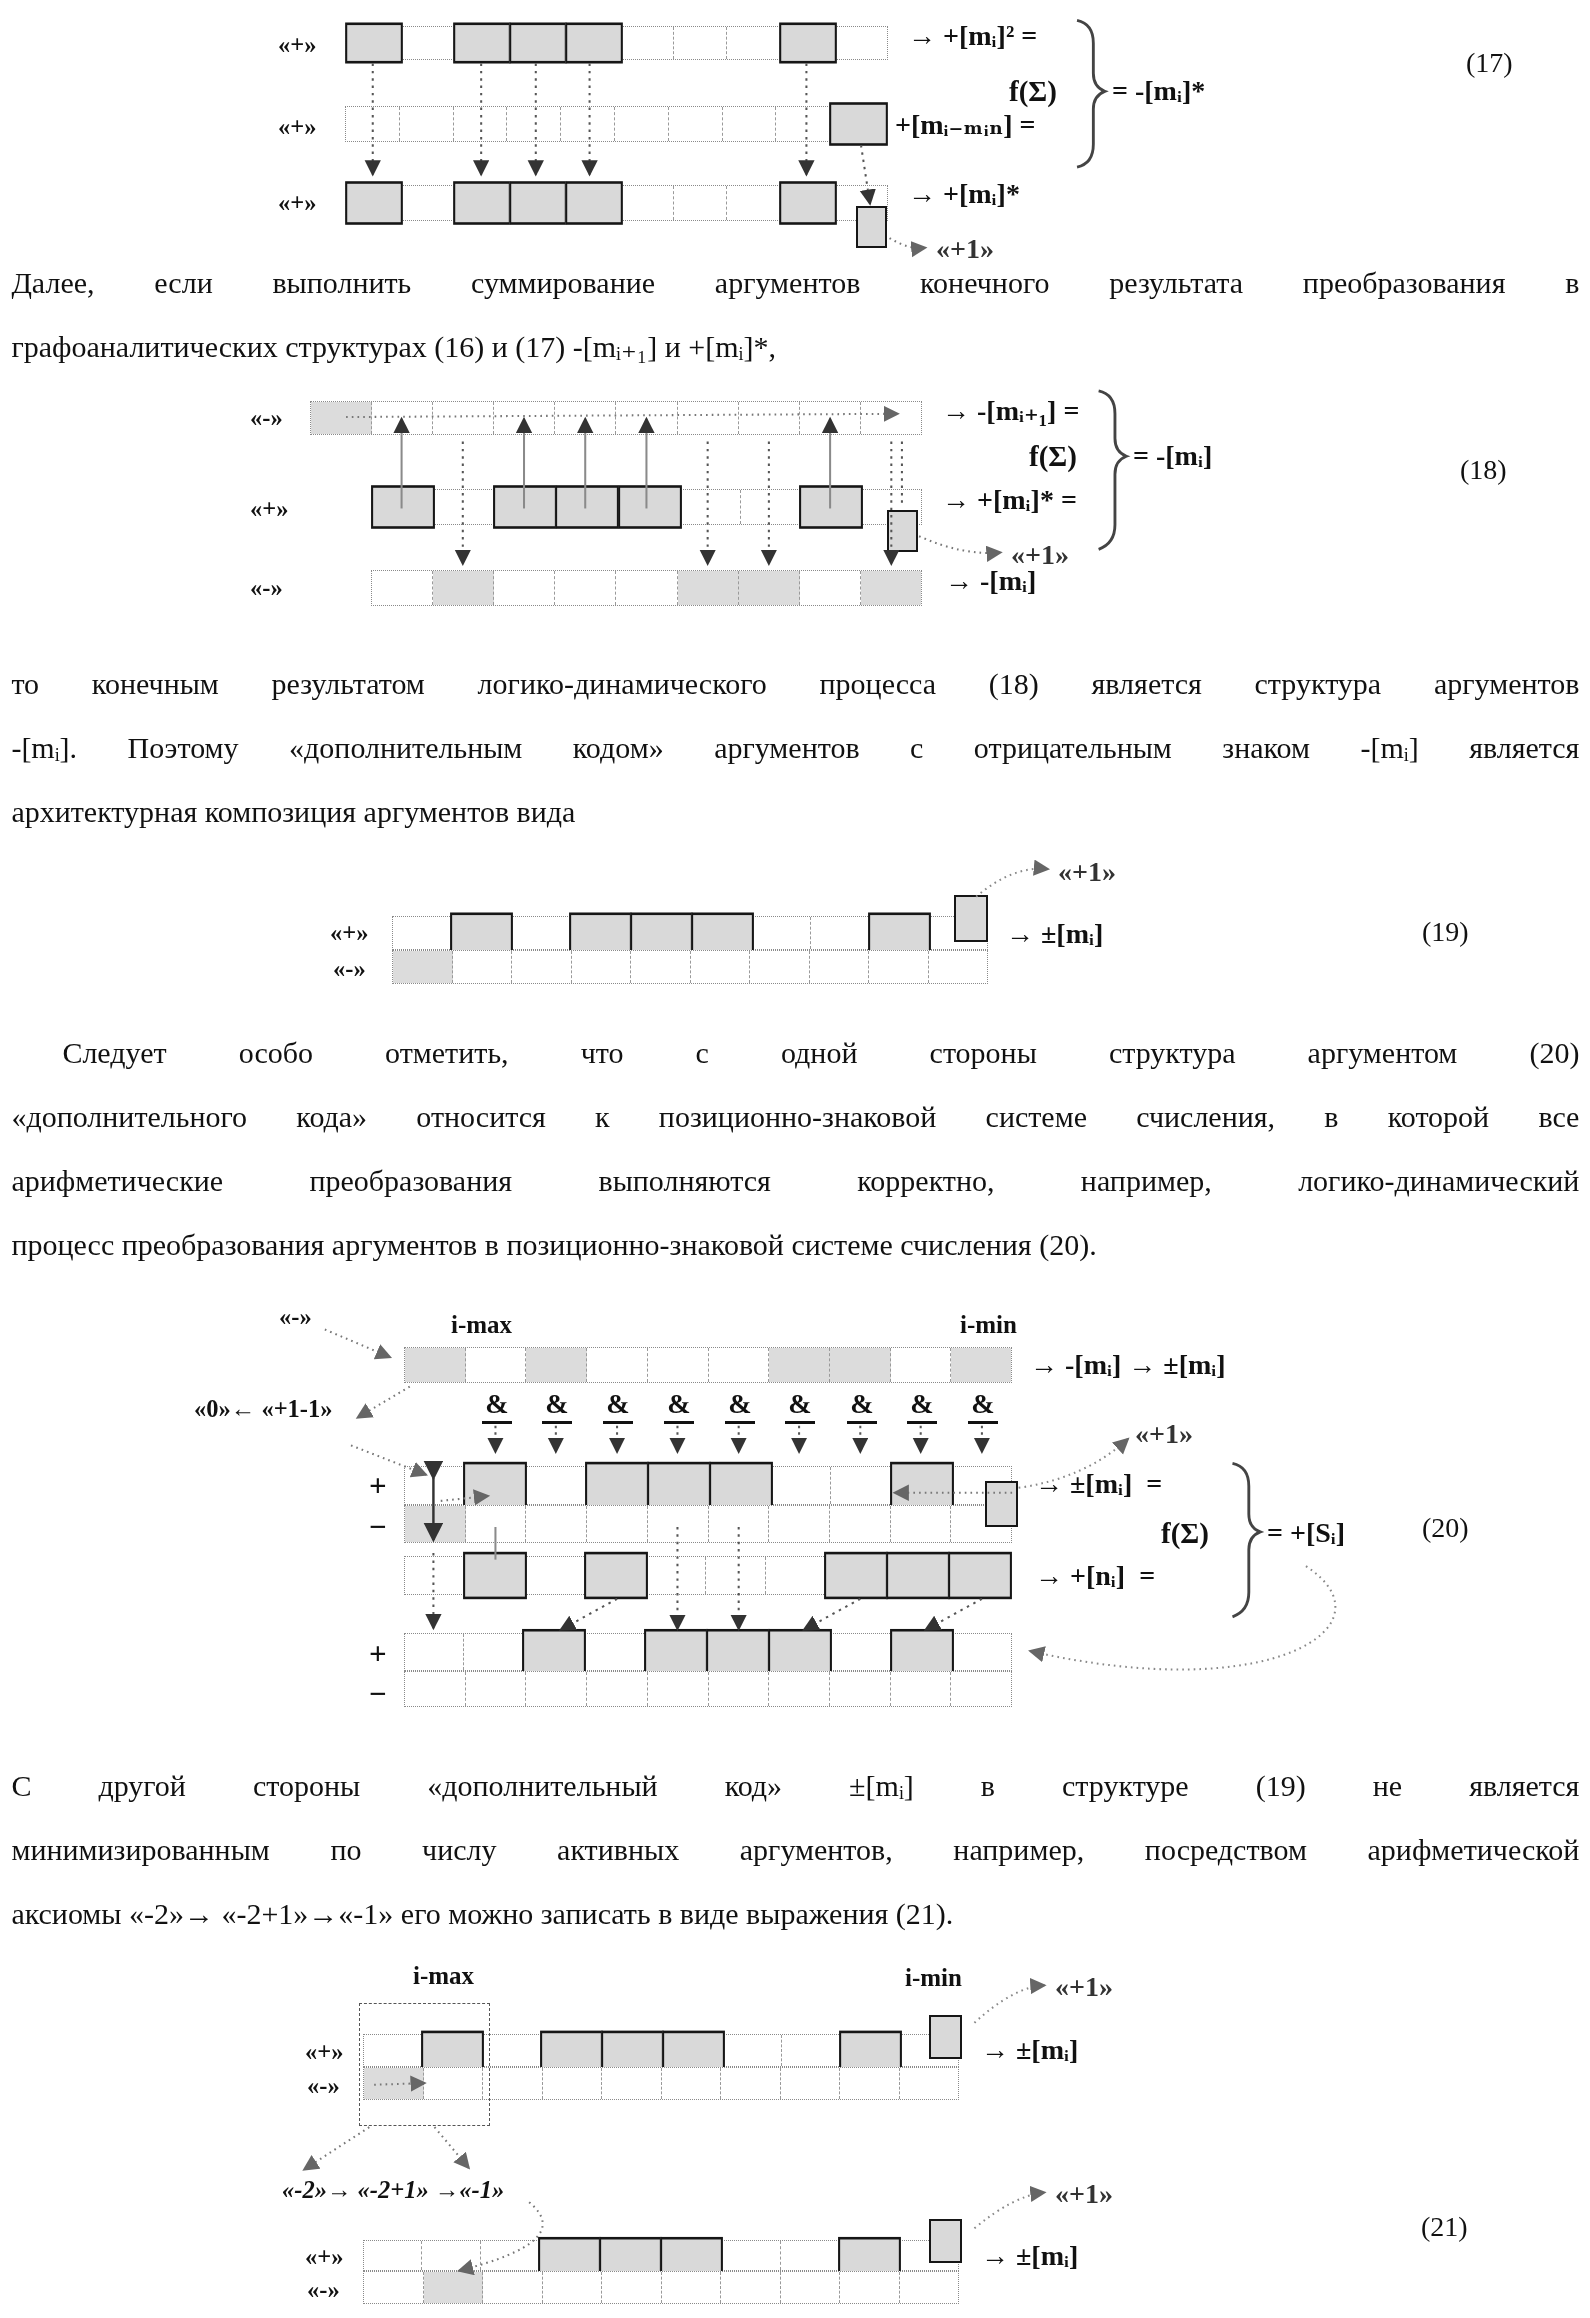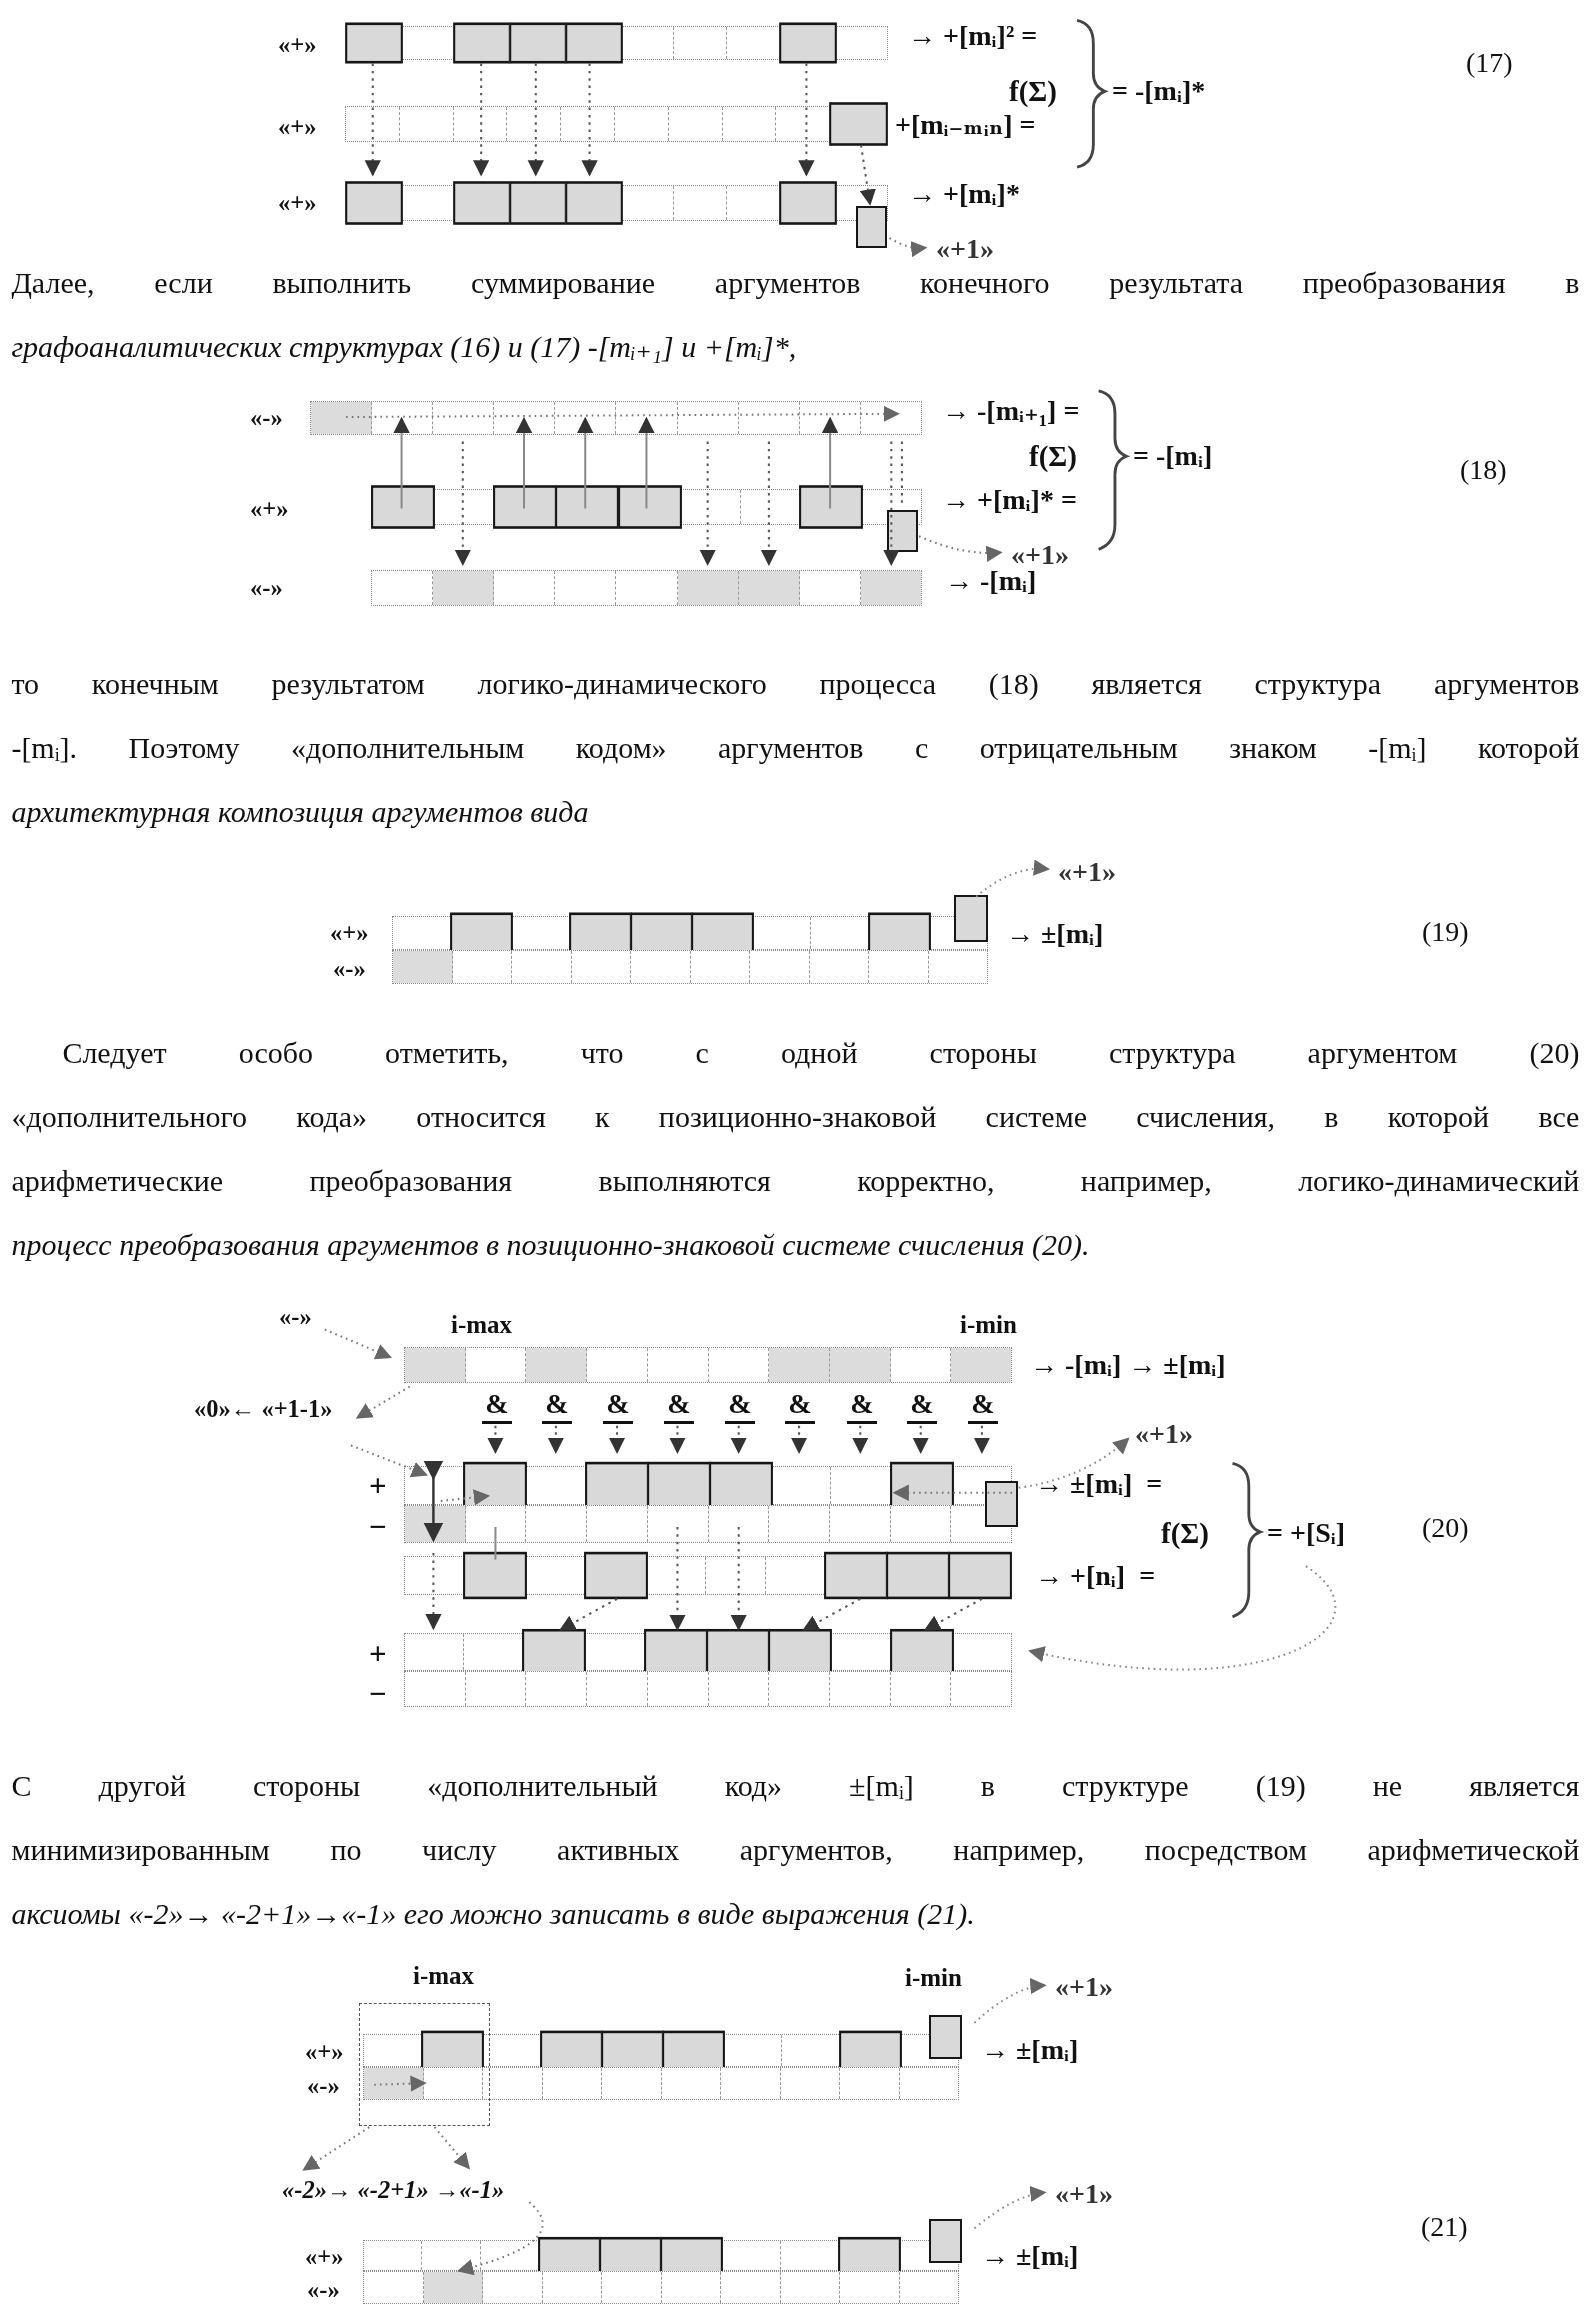--- a/index.html
+++ b/index.html
@@ -1,21 +1,21 @@
 <!DOCTYPE html>
 <html style="font-size:13px"><head>
 <meta charset="utf-8">
 <title>Patent page</title>
 <style>
   html,body{margin:0;padding:0;background:#fff;}
   #canvas{position:relative;width:1590px;height:2319px;background:#ffffff;overflow:hidden;
           font-family:"Liberation Serif","DejaVu Serif",serif;color:#111;}
   .para{position:absolute;left:11.4px;width:1568px;}
   .pline{font-size:30px;line-height:64px;text-align:justify;text-align-last:justify;white-space:normal;}
-  .pline.last{text-align-last:left;font-style:italic;}
+  .pline.last{text-align-last:left;}
   .pline.indent{text-indent:51px;}
   .fig{position:absolute;left:0;width:1590px;}
   .figsvg{position:absolute;left:0;top:0;pointer-events:none;z-index:3;}
   .argrow{position:absolute;display:flex;border:1.6px dotted #8a8a8a;background:#fff;box-sizing:border-box;z-index:1;}
   .cell{flex:1;border-right:1.6px dashed #9a9a9a;box-sizing:border-box;position:relative;}
   .cell:last-child{border-right:none;}
   .cell.active{background:#d9d9d9;border:2.4px solid #161616;transform:scale(1.03,1.28);z-index:2;}
   .cell.shade{background:#dcdcdc;}
   .carry{position:absolute;background:#d9d9d9;border:2.4px solid #161616;z-index:2;box-sizing:border-box;}
   .rowlab{position:absolute;font-weight:bold;font-size:24.5px;white-space:pre;z-index:4;}
@@ -173,21 +173,21 @@
     <div class="figf big" style="left:1029px;top:64px;">f(Σ)</div>
     <div class="figf" style="left:1133px;top:64px;">= -[mᵢ]</div>
     <div class="figf" style="left:942px;top:108px;">→ +[mᵢ]* =</div>
     <div class="figf" style="left:1011px;top:163px;color:#333;">«+1»</div>
     <div class="figf" style="left:945px;top:189px;">→ -[mᵢ]</div>
     <div class="fignum" style="left:1460px;top:78px;">(18)</div>
   </div>
 
   <div class="para" style="top:652px;">
     <div class="pline">то конечным результатом логико-динамического процесса (18) является структура аргументов</div>
-    <div class="pline">-[mᵢ]. Поэтому  «дополнительным кодом» аргументов с отрицательным знаком -[mᵢ] которой</div>
+    <div class="pline">-[mᵢ]. Поэтому  «дополнительным кодом» аргументов с отрицательным знаком -[mᵢ] является</div>
     <div class="pline last">архитектурная композиция аргументов вида</div>
   </div>
 
   <div class="fig" style="top:841px;height:180px;">
     <svg class="figsvg" width="1590" height="180" viewBox="0 0 1948 220">
       <path d="M1196,68 Q1240,30 1284,34" stroke="#888" stroke-width="2.5" stroke-dasharray="2 5" fill="none" marker-end="url(#arg)"></path>
     </svg>
     <div class="figf" style="left:1058px;top:14.7px;color:#333;">«+1»</div>
     <div class="rowlab" style="left:330px;top:78px;">«+»</div>
     <div class="argrow" style="left:392px;top:75px;width:596px;height:34px;">

